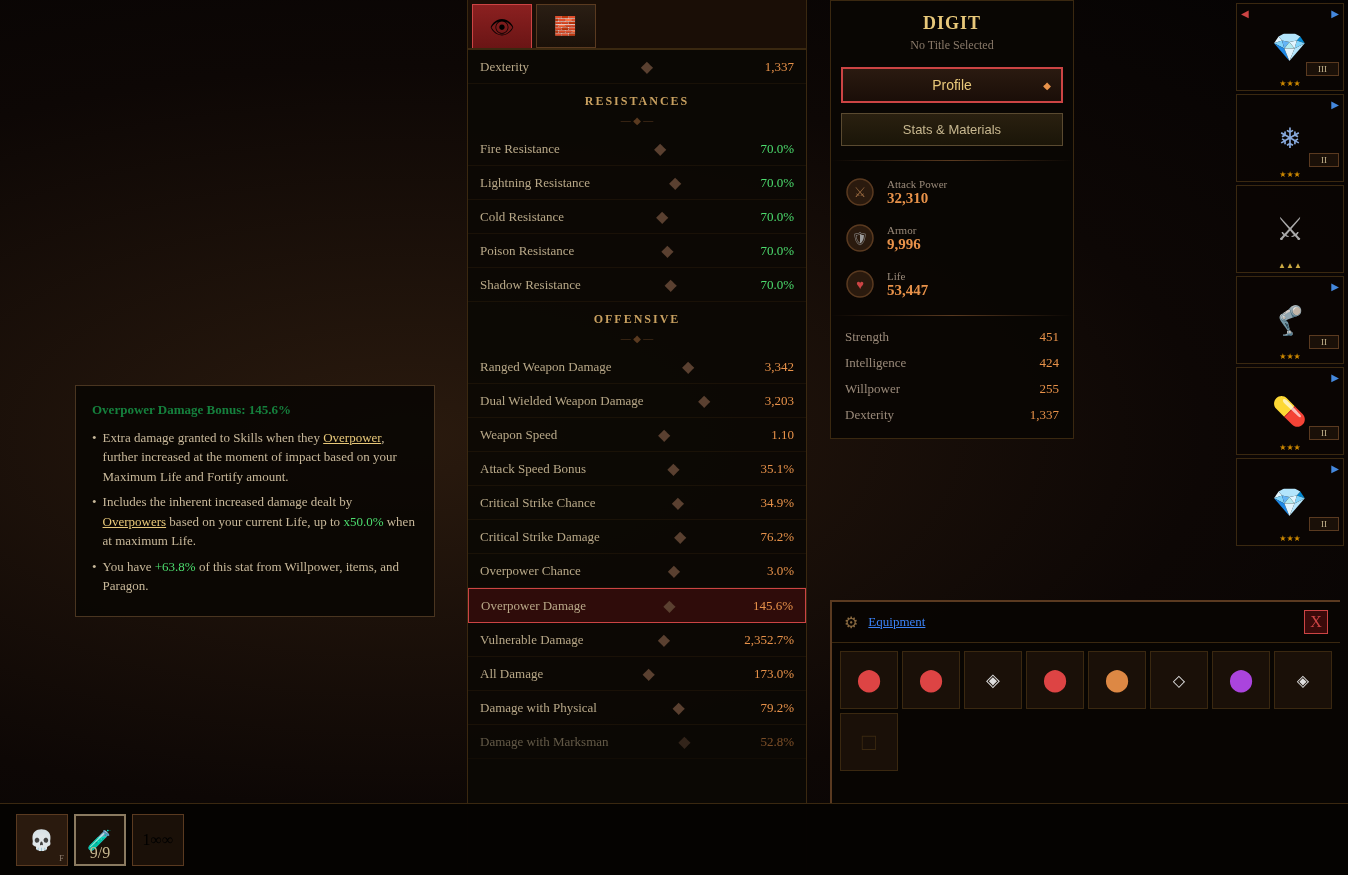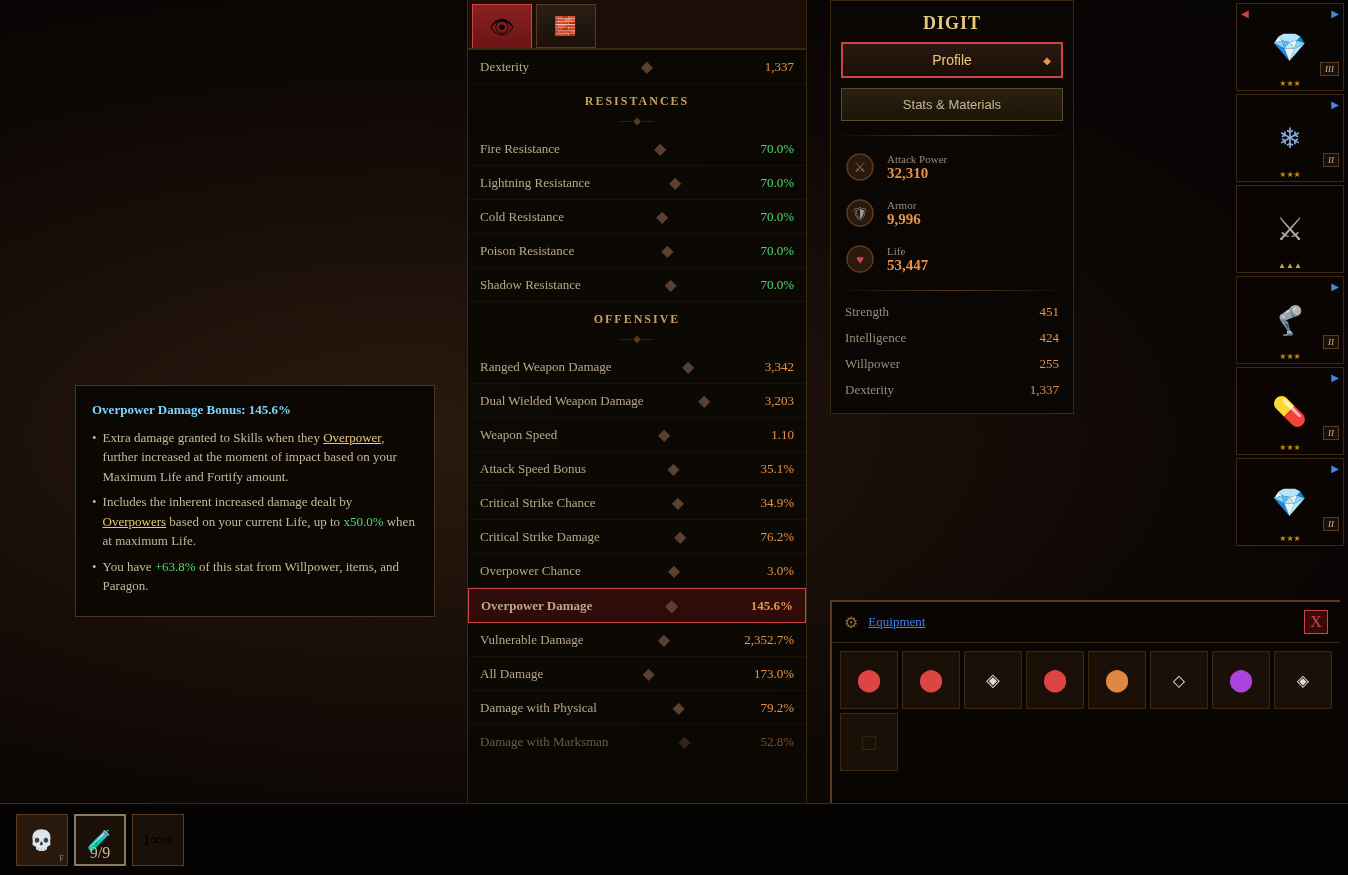--- a/index.html
+++ b/index.html
@@ -28,21 +28,21 @@
       width: 360px;
       background: rgba(10, 6, 3, 0.92);
       border: 1px solid #4a3520;
       padding: 14px 16px;
       z-index: 10;
       color: #c8b89a;
       font-size: 13px;
       line-height: 1.5;
     }
     .tooltip-panel .title-line {
-      color: #7dd3fc;
+      color: #15803d;
       font-weight: bold;
       margin-bottom: 8px;
     }
     .tooltip-panel .bullet {
       display: flex;
       gap: 6px;
       margin-bottom: 6px;
     }
     .tooltip-panel .bullet .dot {
       color: #c8b89a;
@@ -112,21 +112,20 @@
       justify-content: space-between;
       align-items: center;
       padding: 7px 12px;
       border-bottom: 1px solid rgba(58,40,16,0.3);
       cursor: pointer;
       transition: background 0.1s;
     }
     .stat-row.selected {
       background: rgba(100,20,20,0.4);
       border: 1px solid #cc4444;
-      font-weight: bold;
     }
     .stat-row .stat-name {
       color: #b8a888;
       font-size: 13px;
     }
     .stat-row .stat-val {
       color: #e8924a;
       font-size: 13px;
     }
     .stat-row .separator {
@@ -358,22 +357,21 @@
       white-space: nowrap;
     }
     .slot-badge {
       position: absolute;
       bottom: 14px;
       right: 4px;
       background: #1a1008;
       border: 1px solid #5a3a20;
       color: #c8b890;
       font-size: 9px;
-      padding: 1px 4px;
-      font-style: italic;
+      padding: 1px 11px;
     }
     .slot-blue-indicator {
       position: absolute;
       top: 4px;
       right: 4px;
       color: #4488dd;
       font-size: 10px;
     }
     .slot-red-indicator {
       position: absolute;
@@ -560,20 +558,21 @@
     <div class="stat-row" style="opacity:0.5;">
       <span class="stat-name">Damage with Marksman</span>
       <span class="separator">◆</span>
       <span class="stat-val">52.8%</span>
     </div>
   </div>
 </div>
 
 <div class="char-panel" style="left: 830px; top: 0; width: 244px;">
   <div class="char-name">DIGIT</div>
+  <div class="char-title">No Title Selected</div>
 
   <button class="profile-btn">Profile</button>
   <button class="stats-materials-btn">Stats &amp; Materials</button>
 
   <div class="char-divider"></div>
 
   
   <div class="char-stat-block">
     <div class="char-stat-icon">
       <svg width="28" height="28" viewBox="0 0 28 28">

